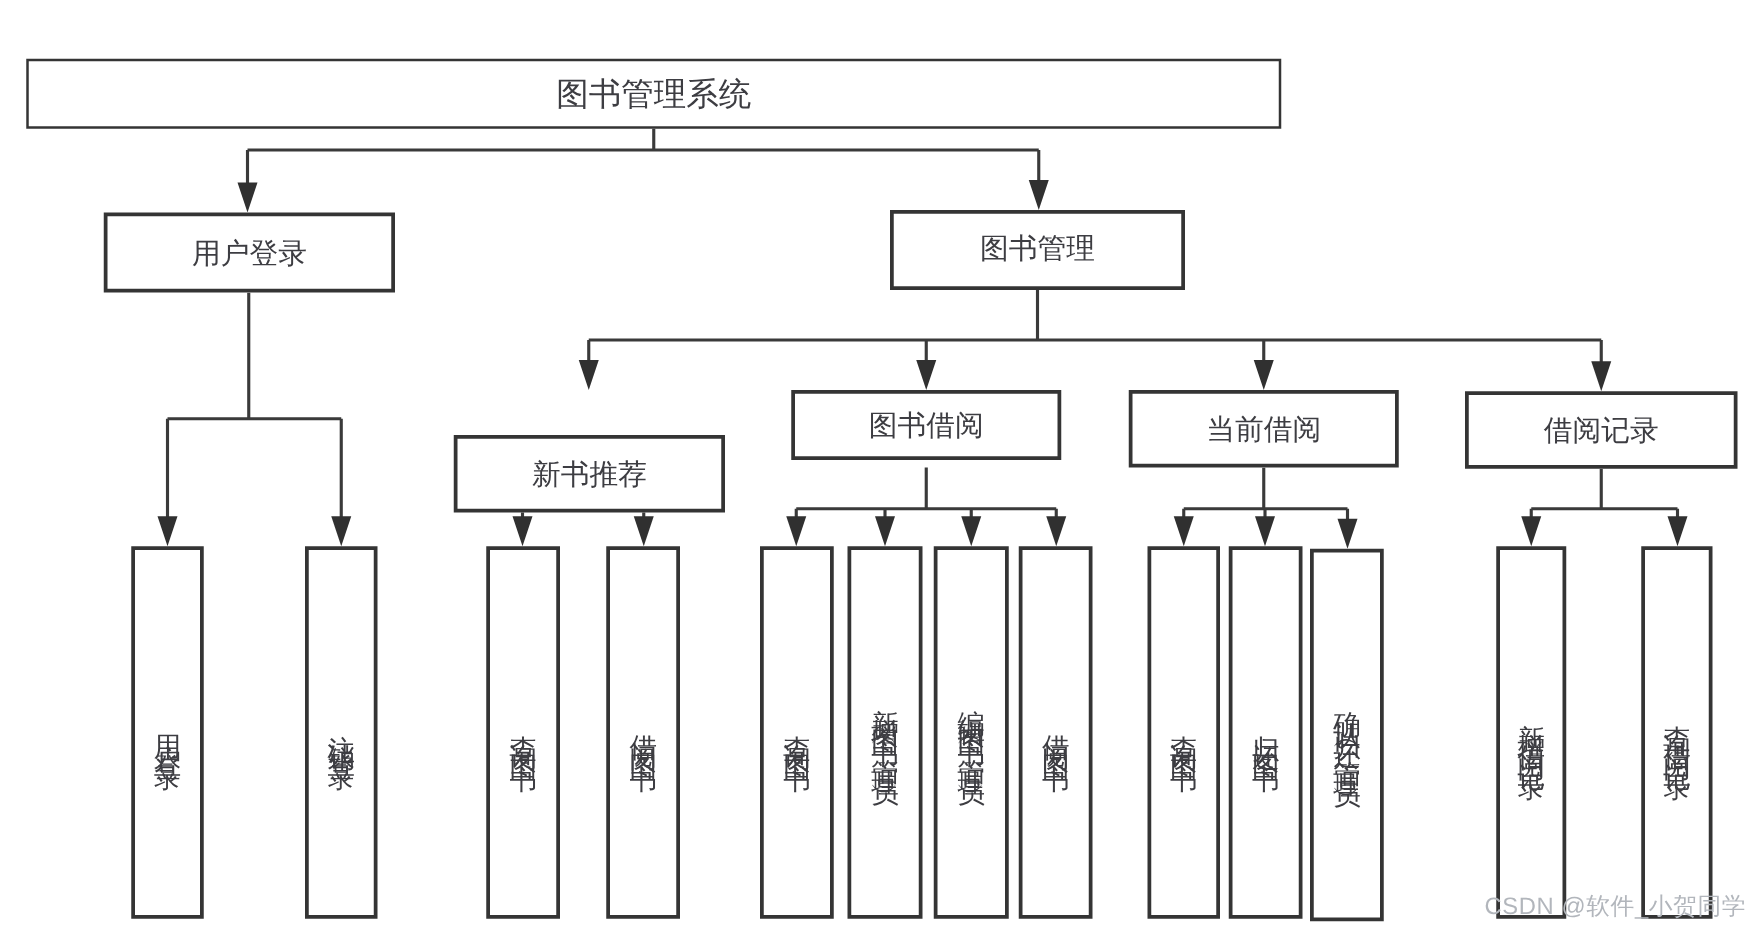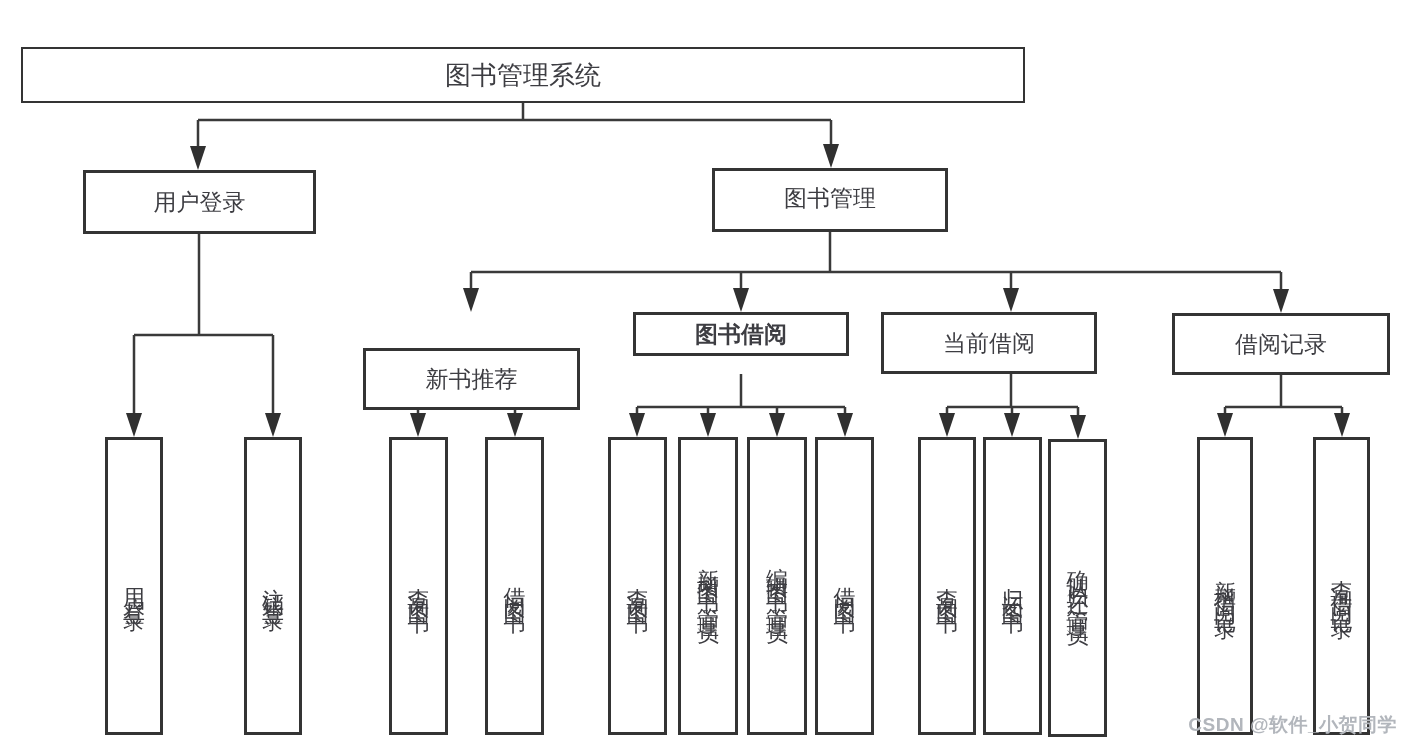--- a/index.html
+++ b/index.html
@@ -25,22 +25,22 @@
   .node.vert span{
     writing-mode:vertical-lr;
     text-orientation:mixed;
     letter-spacing:8px;
     font-size:22px;
   }
   #n-root{left:21px;top:13px;width:1004px;height:56px;border-width:2px;font-size:26px;margin-top:34px;}
   #n-user-login{left:83px;top:170px;width:233px;height:64px;}
   #n-book-mgmt{left:712px;top:168px;width:236px;height:64px;font-family:Liberation Mono, monospace;}
   #n-new-book-rec{left:363px;top:312px;width:217px;height:62px;margin-top:36px;}
-  #n-book-borrow{left:633px;top:312px;width:216px;height:44px;font-weight:bold;}
-  #n-current-borrow{left:881px;top:312px;width:216px;height:62px;}
+  #n-book-borrow{left:633px;top:312px;width:216px;height:56px;}
+  #n-current-borrow{left:903px;top:312px;width:216px;height:62px;}
   #n-borrow-records{left:1172px;top:313px;width:218px;height:62px;}
   .leaf{top:437px;height:298px;}
   #n-ul1{left:105px;width:58px;}
   #n-ul2{left:244px;width:58px;}
   #n-nb1{left:389px;width:59px;}
   #n-nb2{left:485px;width:59px;}
   #n-bb1{left:608px;width:59px;}
   #n-bb2{left:678px;width:60px;}
   #n-bb3{left:747px;width:60px;}
   #n-bb4{left:815px;width:59px;}
@@ -50,21 +50,20 @@
   #n-br1{left:1197px;width:56px;}
   #n-br2{left:1313px;width:57px;}
   .watermark{
     position:absolute;
     right:8px;top:712px;
     font-size:19px;
     color:#b2b6bc;
     z-index:3;
     letter-spacing:0.5px;
     white-space:nowrap;
-    font-weight:bold;
   }
 </style>
 </head>
 <body>
 
 <div class="canvas">
 
   <svg class="connector-layer" width="1405" height="747" viewBox="0 0 1405 747" xmlns="http://www.w3.org/2000/svg">
     <g stroke="#3a3a3a" stroke-width="2.5" fill="none">
 

